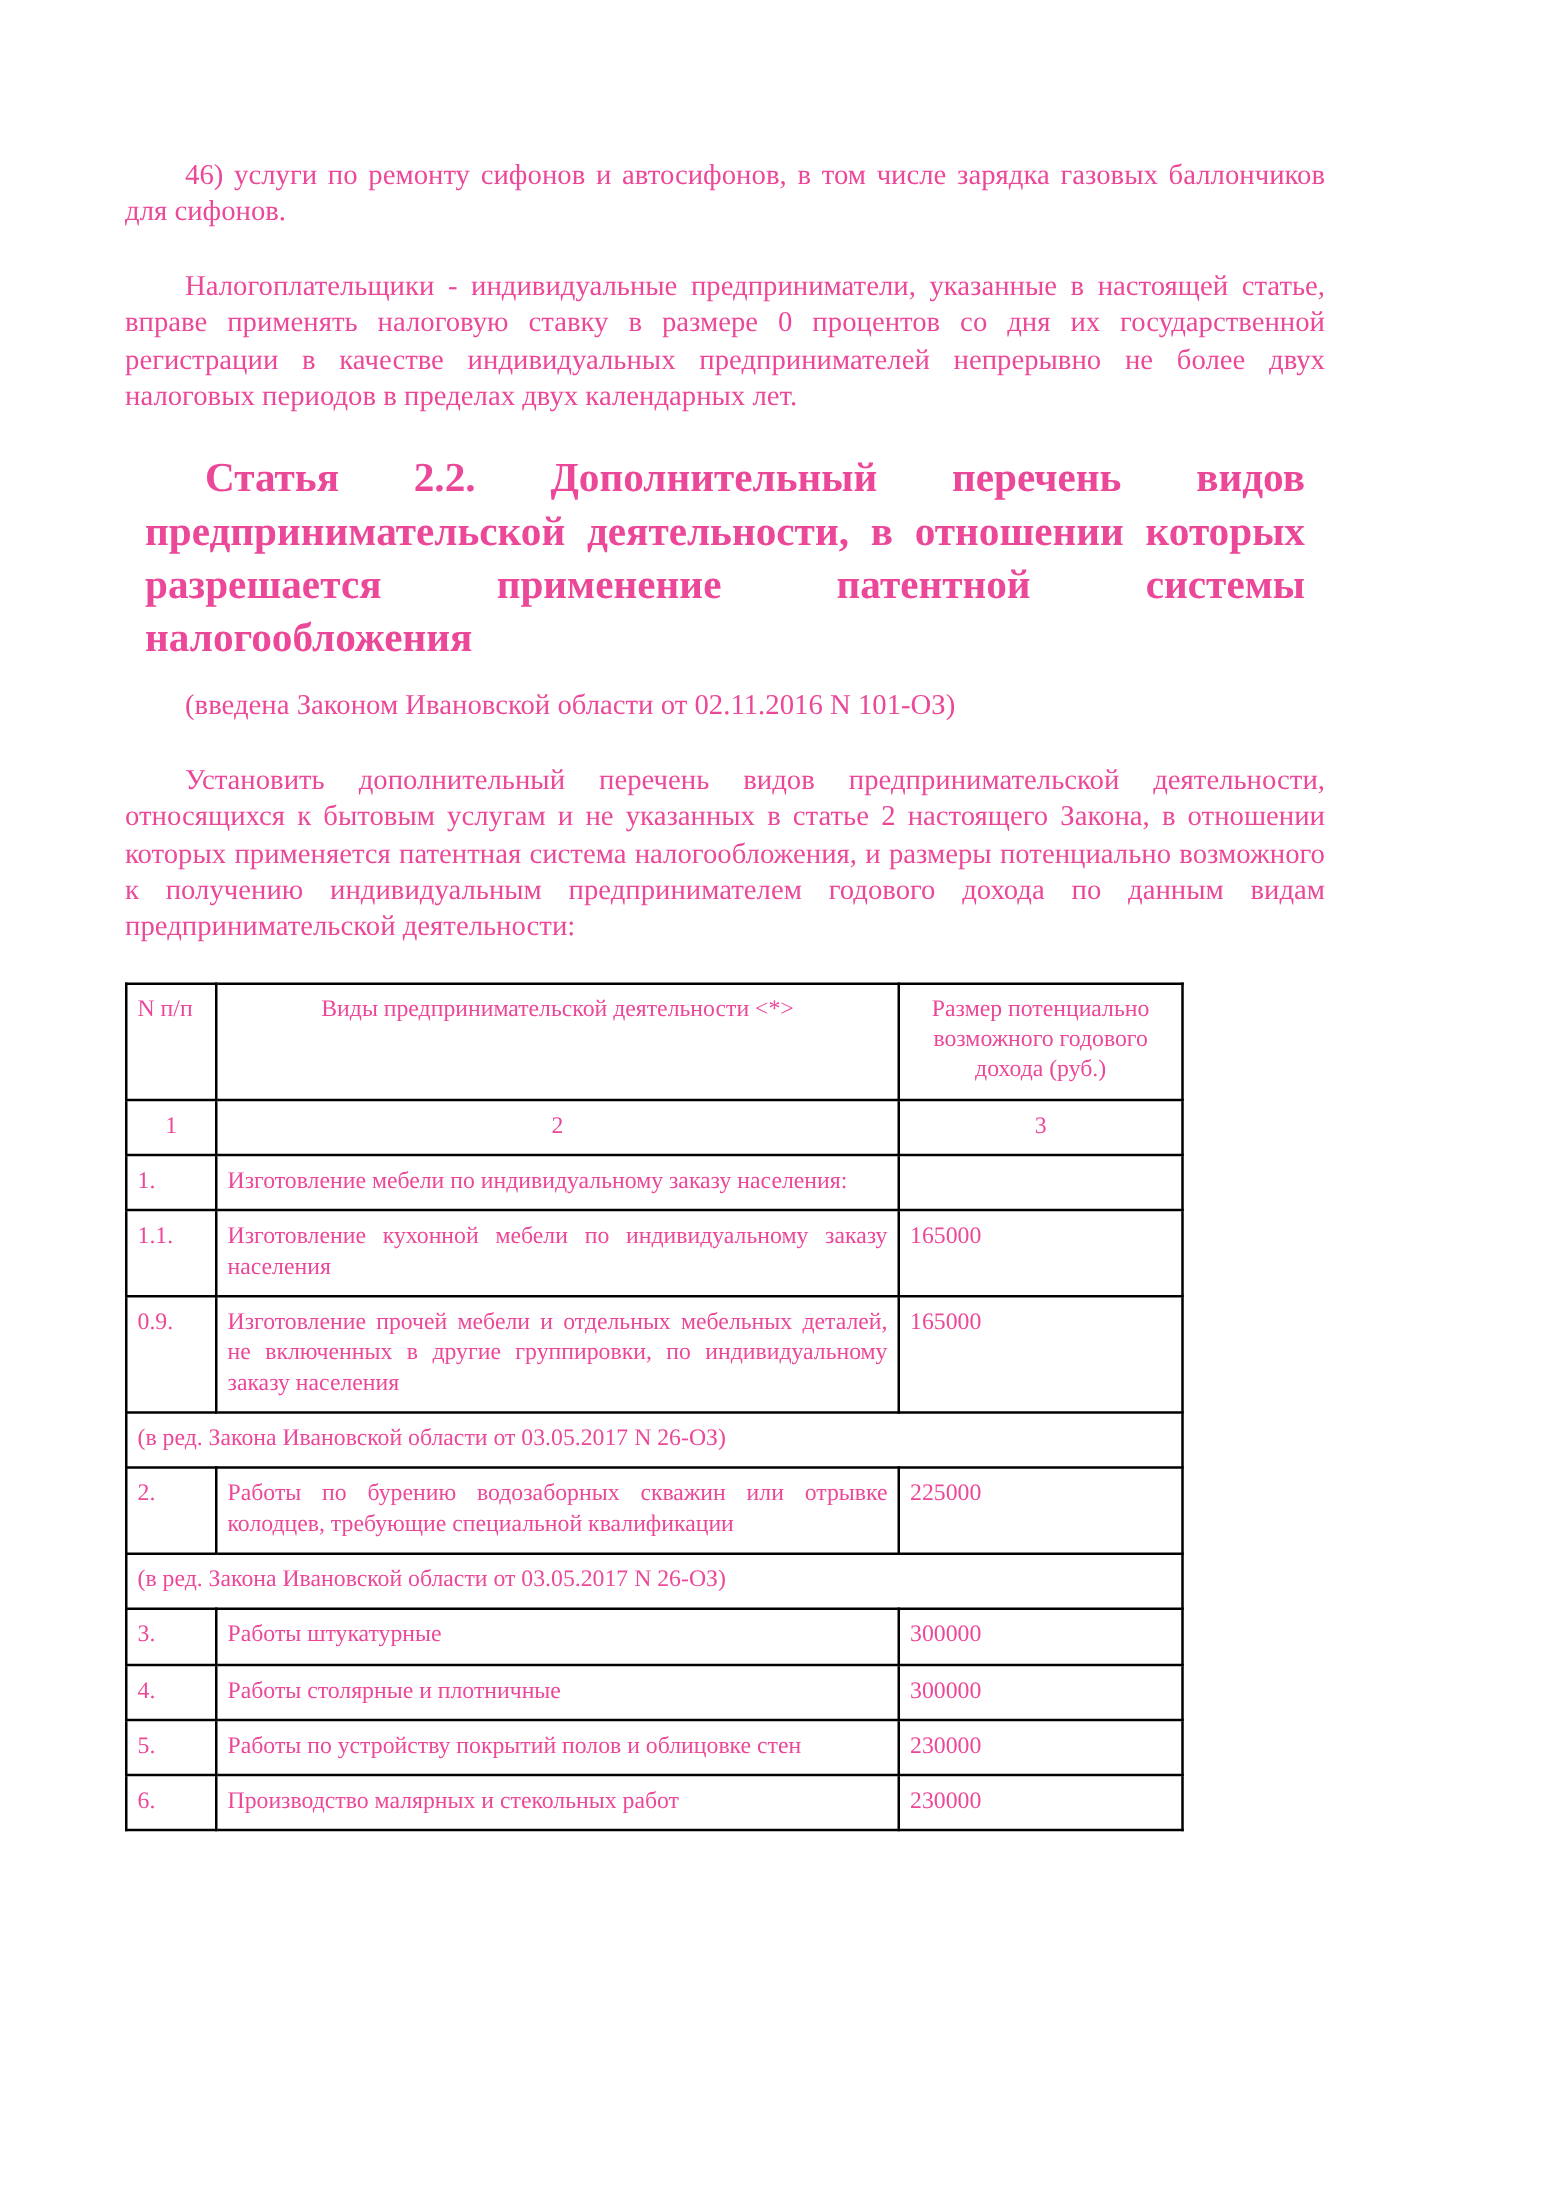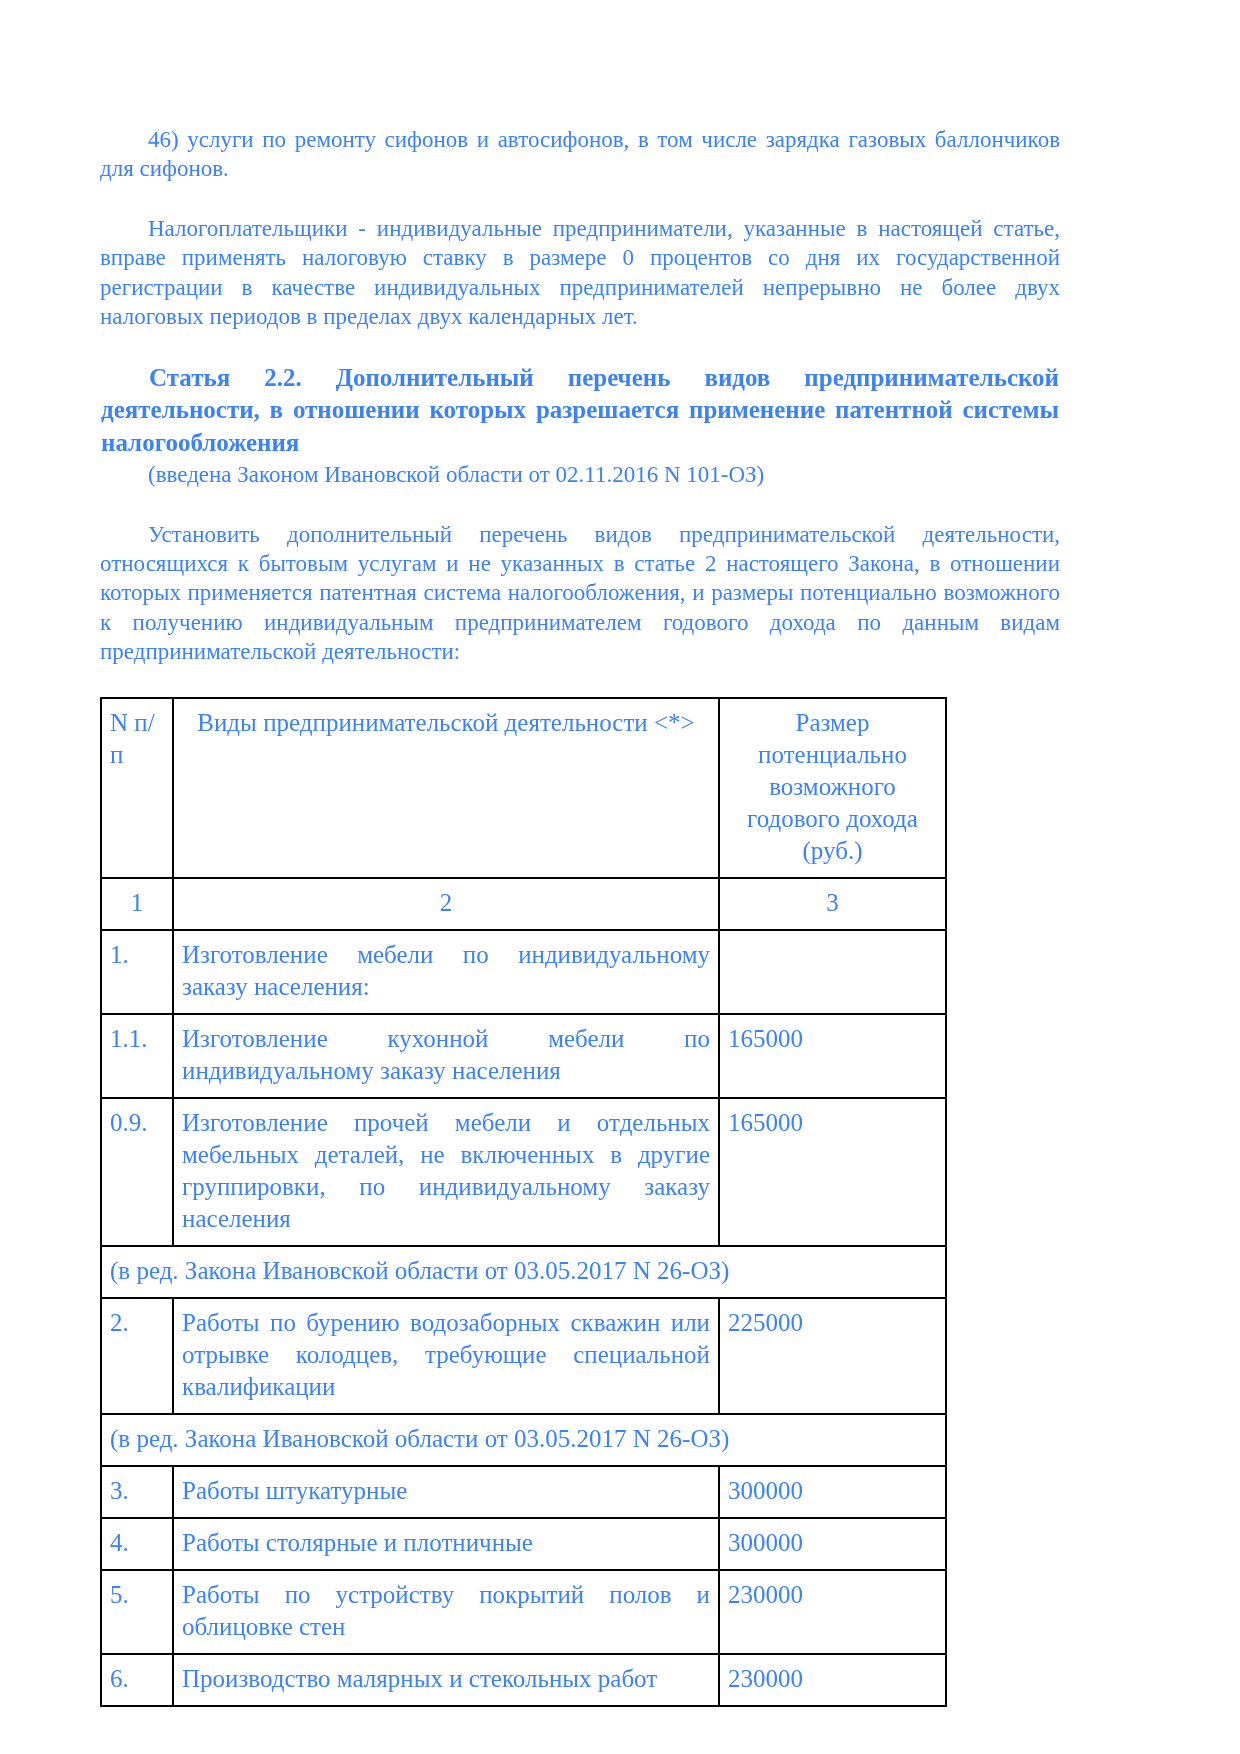--- a/index.html
+++ b/index.html
@@ -3,35 +3,35 @@
 <meta charset="utf-8">
 <style>
   * { box-sizing: border-box; }
   html, body { margin: 0; padding: 0; background: #ffffff; }
   .page {
     position: relative;
     width: 1240px;
     height: 1754px;
     margin: 0 auto;
     background: #ffffff;
-    color: #3b82f6;
+    color: #ec4899;
     font-family: "Liberation Serif", "DejaVu Serif", serif;
     font-size: 23px;
     line-height: 1.28;
     padding: 125px 180px 40px 100px;
     overflow: hidden;
   }
   p.para {
     margin: 0 0 30px 0;
     text-align: justify;
     text-indent: 48px;
   }
   h2.heading {
-    margin: 1px;
-    font-size: 25px;
+    margin: 16px;
+    font-size: 33px;
     font-weight: bold;
     text-align: justify;
     text-indent: 48px;
     line-height: 1.3;
   }
   p.heading-note {
     margin: 0 0 30px 0;
     text-indent: 48px;
   }
   table.activities {
@@ -41,21 +41,21 @@
     table-layout: fixed;
   }
   table.activities col.c1 { width: 72px; }
   table.activities col.c2 { width: 546px; }
   table.activities col.c3 { width: 227px; }
   table.activities td, table.activities th {
     border: 2px solid #000000;
     padding: 8px 8px 10px 8px;
     vertical-align: top;
     font-weight: normal;
-    font-size: 25px;
+    font-size: 19px;
   }
   th.h-num { text-align: left; }
   th.h-kinds { text-align: center; }
   th.h-size { text-align: center; }
   td.colnum { text-align: center; padding-top: 5px; padding-bottom: 7px; }
   td.cell-num { text-align: left; }
   td.cell-text { text-align: justify; }
   td.cell-value { text-align: left; }
   td.note-cell { padding: 7px 6px 9px 6px; text-align: left; margin-top: 44px; }
 </style>

